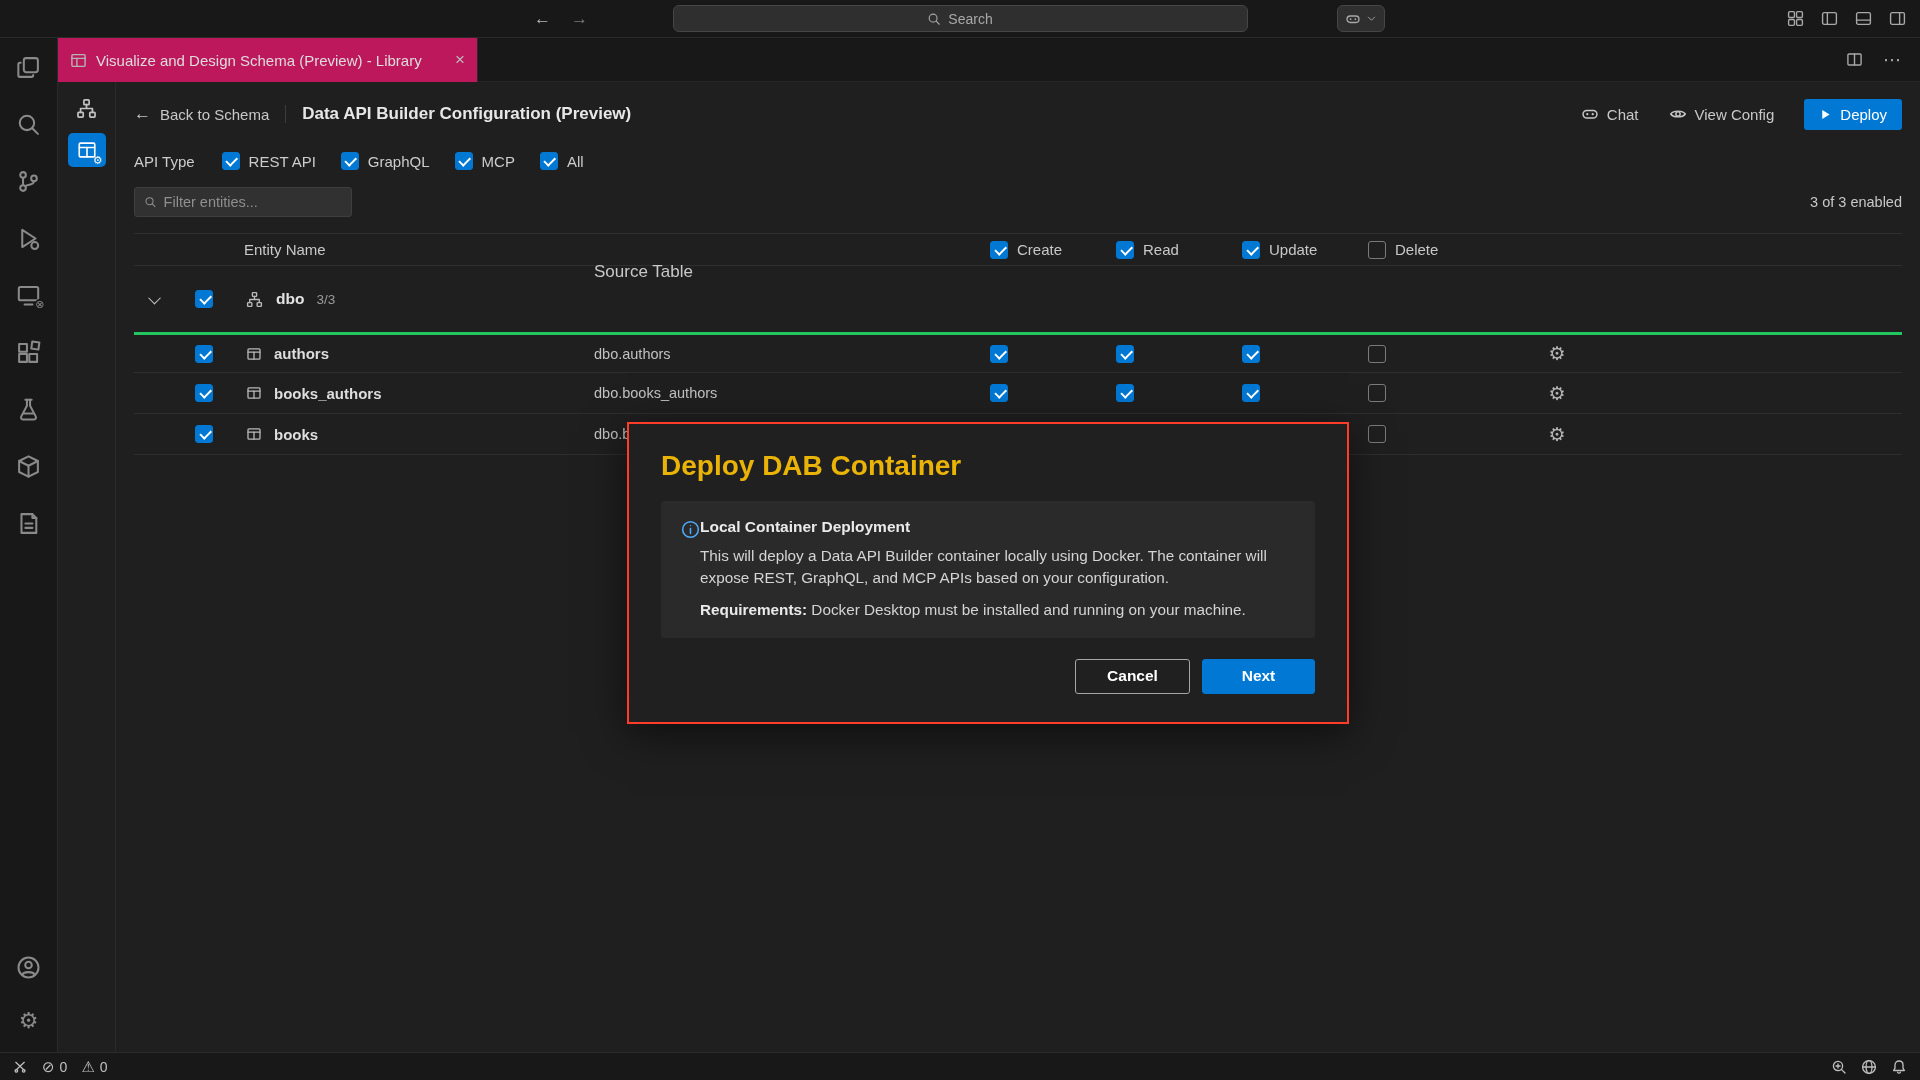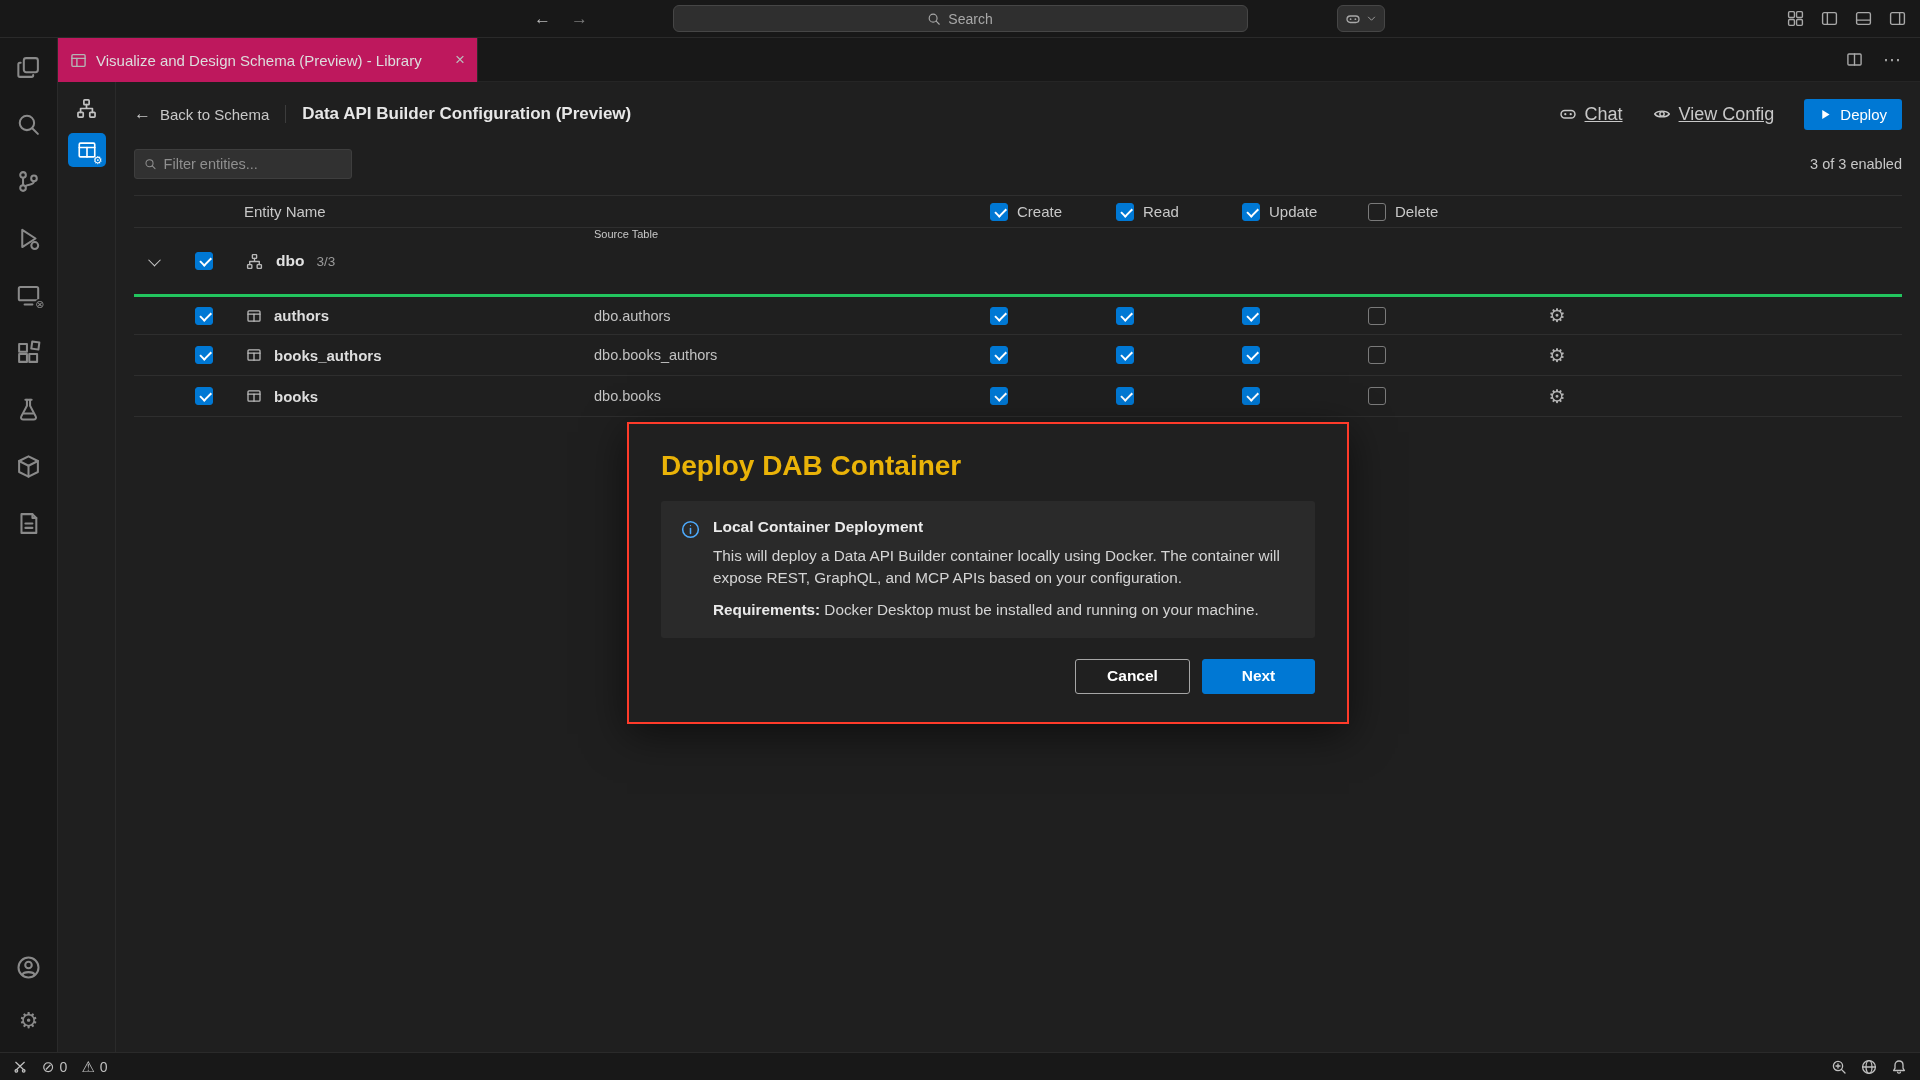--- a/index.html
+++ b/index.html
@@ -70,21 +70,21 @@
   .sub-icon.active { background:#0078d4; color:#ffffff; height:34px; }
   .sub-icon .mini-gear { position:absolute; right:3px; bottom:1px; font-size:11px; line-height:1; }
 
   .main-panel { flex:1; padding:0 18px; position:relative; overflow:hidden; }
 
   .page-header { margin-top:14px; height:36px; display:flex; align-items:center; }
   .back-link { display:flex; align-items:center; gap:9px; color:#c8c8c8; font-size:15px; cursor:pointer; }
   .hdr-divider { width:1px; height:18px; background:#3c3c3c; margin:0 16px; }
   .page-title { font-weight:bold; font-size:17px; color:#e7e7e7; }
   .header-actions { margin-left:auto; display:flex; align-items:center; gap:30px; }
-  .action-link { display:flex; align-items:center; gap:8px; color:#c8c8c8; font-size:18px; cursor:pointer;text-decoration:underline; }
+  .action-link { display:flex; align-items:center; gap:8px; color:#c8c8c8; font-size:15px; cursor:pointer; }
   .deploy-btn {
     background:#0078d4; color:#ffffff; height:31px; padding:0 15px; border:none; border-radius:3px;
     display:flex; align-items:center; gap:8px; font-size:15px; font-family:inherit; cursor:pointer;
   }
 
   .api-row { margin-top:20px; display:flex; align-items:center; gap:25px; }
   .api-label { color:#cccccc; margin-right:2px; }
   .api-option { display:flex; align-items:center; gap:9px; cursor:pointer; }
 
   .cb {
@@ -117,41 +117,41 @@
   .c-check { width:60px; justify-content:center; }
   .c-icon { width:40px; justify-content:center; color:#b9b9b9; }
   .c-name { width:320px; color:#dedede; font-weight:bold; font-size:15px; }
   .c-source { flex:1; color:#c2c2c2; font-size:14.5px; }
   .c-op { width:126px; }
   .c-gear { width:126px; justify-content:center; color:#b4b4b4; font-size:19px; cursor:pointer; }
   .c-tail { width:282px; }
   .t-head { height:33px; border-top:1px solid #2f2f2f; border-bottom:1px solid #2f2f2f; color:#c8c8c8; }
   .h-indent { width:110px; }
   .h-name { width:350px; font-weight:normal; color:#c8c8c8; font-size:15px; }
-  .h-source { flex:1; font-size:11px;margin-top:44px; }
+  .h-source { flex:1; font-size:17px;margin-top:44px; }
   .h-op { width:126px; display:flex; align-items:center; gap:9px; font-size:15px; }
   .t-group { height:40px; margin-top:13px; }
   .group-name { font-weight:bold; color:#e2e2e2; font-size:15.5px; margin-left:2px; }
   .group-count { color:#9a9a9a; font-size:13.5px; margin-left:12px; }
   .chev-down { width:9px; height:9px; border-right:1.6px solid #cccccc; border-bottom:1.6px solid #cccccc; transform:rotate(45deg) translate(-1px,-1px); cursor:pointer; }
   .t-body { margin-top:13px; }
   .t-entity { height:41px; border-bottom:1px solid #2e2e2e; }
   .t-entity:first-child { border-top:3px solid #22c55e; }
 
   
   .modal {
     position:absolute; left:627px; top:422px; width:722px; z-index:10;
     background:#202020; border:2px solid #ff3b2a;
     box-shadow:0 10px 40px rgba(0,0,0,0.55);
     padding:26px 32px 28px;
   }
   .modal-title { font-size:28px; font-weight:bold; color:#eab308; }
   .info-panel {
     margin-top:19px; background:#2a2a2a; border-radius:3px; padding:17px 20px 16px;
-    display:flex; gap:13px;
+    display:flex; 
   }
   .info-icon-wrap { color:#4daafc; padding-top:2px; }
   .info-heading { font-weight:bold; font-size:15.5px; color:#eaeaea; }
   .info-body { margin-top:9px; font-size:15.3px; color:#d4d4d4; line-height:1.45; }
   .info-req { margin-top:10px; font-size:15.3px; color:#d4d4d4; line-height:1.45; }
   .info-req b { color:#eaeaea; }
   .modal-buttons { margin-top:21px; display:flex; justify-content:flex-end; gap:12px; }
   .btn { height:35px; border-radius:3px; font-size:15.5px; font-weight:bold; font-family:inherit; cursor:pointer; }
   .btn-cancel { width:115px; background:transparent; border:1px solid #a6a6a6; color:#ffffff; }
   .btn-next { width:113px; background:#0078d4; border:1px solid #0078d4; color:#ffffff; }
@@ -364,20 +364,39 @@
             </div>
             <button class="deploy-btn">
               <svg class="ic fill" viewBox="0 0 16 16" width="13" height="13">
                   <path d="M4 2.5 V13.5 L13 8 Z"></path>
                 </svg>
               <span>Deploy</span>
             </button>
           </div>
         </div>
 
+        <div class="api-row">
+          <span class="api-label">API Type</span>
+          <div class="api-option">
+            <span class="cb checked"></span>
+            <span>REST API</span>
+          </div>
+          <div class="api-option">
+            <span class="cb checked"></span>
+            <span>GraphQL</span>
+          </div>
+          <div class="api-option">
+            <span class="cb checked"></span>
+            <span>MCP</span>
+          </div>
+          <div class="api-option">
+            <span class="cb checked"></span>
+            <span>All</span>
+          </div>
+        </div>
 
         <div class="filter-row">
           <div class="filter-input">
             <svg class="ic" viewBox="0 0 16 16" width="14" height="14">
                 <circle cx="7" cy="7" r="4.5"></circle>
                 <line x1="10.5" y1="10.5" x2="14" y2="14"></line>
               </svg>
             <input type="text" placeholder="Filter entities..." style="">
           </div>
           <span class="enabled-count">3 of 3 enabled</span>

